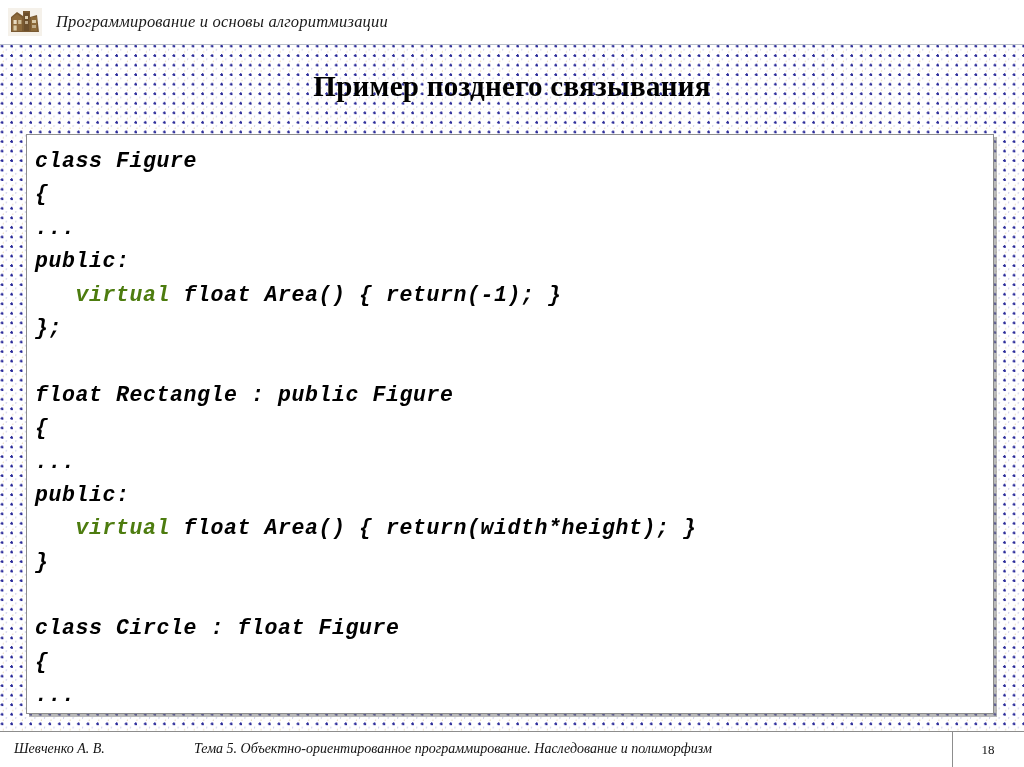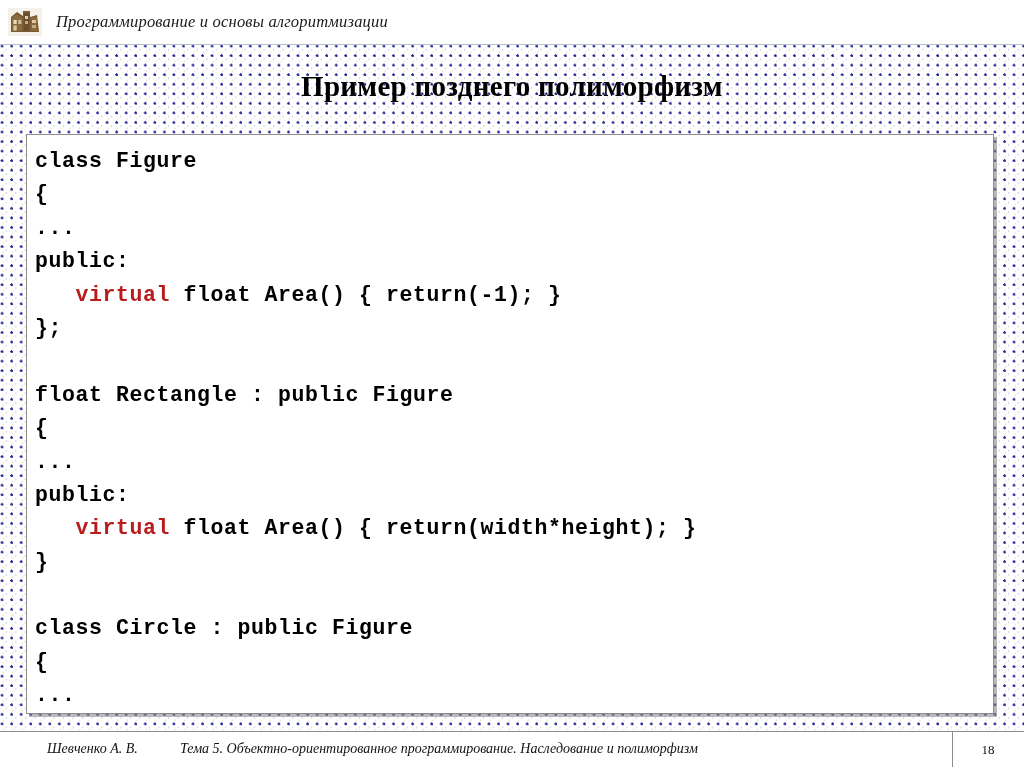--- a/index.html
+++ b/index.html
@@ -94,36 +94,37 @@
     height: 580px;
     box-sizing: border-box;
     background: #ffffff;
     border: 1px solid #8d8d8d;
     box-shadow: 3px 3px 0 0 rgba(130,130,130,0.55);
     z-index: 4;
     overflow: hidden;
   }
   .code-inner {
     padding: 10px 4px 0 8px;
+    font-style: italic;
   }
   .code-line {
     font-family: "Liberation Mono", "DejaVu Sans Mono", monospace;
     font-weight: bold;
     font-size: 21.5px;
     line-height: 33.4px;
     color: #000000;
     white-space: pre;
     letter-spacing: 0.6px;
     height: 33.4px;
   }
   .code-line.blank {
     height: 33.4px;
   }
   .kw-virtual {
-    color: #b91c1c;
+    color: #4d7c0f;
   }
 
   
   .footer {
     position: absolute;
     left: 0;
     top: 731px;
     width: 1024px;
     height: 36px;
     background: #ffffff;
@@ -132,25 +133,24 @@
   }
   .footer-author {
     position: absolute;
     left: 14px;
     top: 9px;
     font-family: "Liberation Serif", serif;
     font-style: italic;
     font-size: 14px;
     color: #111111;
     white-space: nowrap;
-    margin-left: 33px;
   }
   .footer-topic {
     position: absolute;
-    left: 180px;
+    left: 194px;
     top: 9px;
     font-family: "Liberation Serif", serif;
     font-style: italic;
     font-size: 14px;
     color: #111111;
     white-space: nowrap;
   }
   .footer-divider {
     position: absolute;
     left: 952px;
@@ -193,39 +193,39 @@
         <rect x="17" y="8" width="3" height="3" fill="#e0d2b4"></rect>
         <rect x="17" y="13" width="3" height="3" fill="#bda88a"></rect>
         <rect x="23" y="9" width="6" height="14" fill="#8a6838"></rect>
         <rect x="24" y="12" width="4" height="3" fill="#d9c9a8"></rect>
         <rect x="24" y="17" width="4" height="3" fill="#c0ab88"></rect>
       </svg>
     </div>
     <div class="header-title">Программирование и основы алгоритмизации</div>
   </div>
 
-  <div class="slide-title">Пример позднего полиморфизм</div>
+  <div class="slide-title">Пример позднего связывания</div>
 
   <div class="code-box">
     <div class="code-inner" id="code-container">
         <div class="code-line">class Figure</div>
         <div class="code-line">{</div>
         <div class="code-line">...</div>
         <div class="code-line">public:</div>
         <div class="code-line">   <span class="kw-virtual">virtual</span> float Area() { return(-1); }</div>
         <div class="code-line">};</div>
         <div class="code-line blank">&nbsp;</div>
         <div class="code-line">float Rectangle : public Figure</div>
         <div class="code-line">{</div>
         <div class="code-line">...</div>
         <div class="code-line">public:</div>
         <div class="code-line">   <span class="kw-virtual">virtual</span> float Area() { return(width*height); }</div>
         <div class="code-line">}</div>
         <div class="code-line blank">&nbsp;</div>
-        <div class="code-line">class Circle : public Figure</div>
+        <div class="code-line">class Circle : float Figure</div>
         <div class="code-line">{</div>
         <div class="code-line">...</div>
         <div class="code-line">public:</div>
       </div>
   </div>
 
   <div class="footer">
     <div class="footer-author">Шевченко А. В.</div>
     <div class="footer-topic">Тема 5. Объектно-ориентированное программирование. Наследование и полиморфизм</div>
     <div class="footer-divider"></div>

